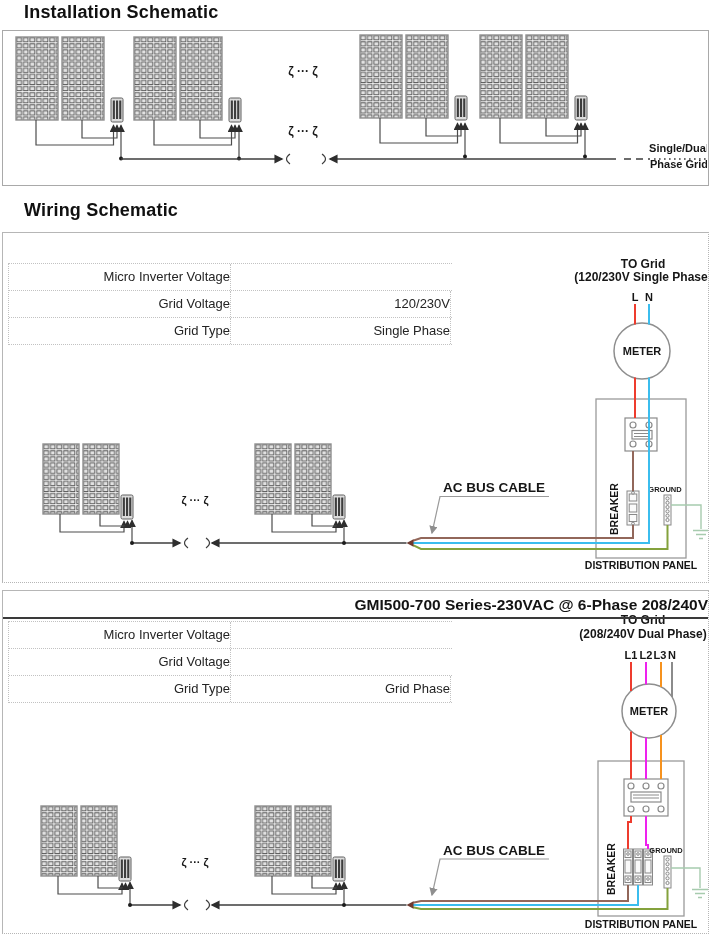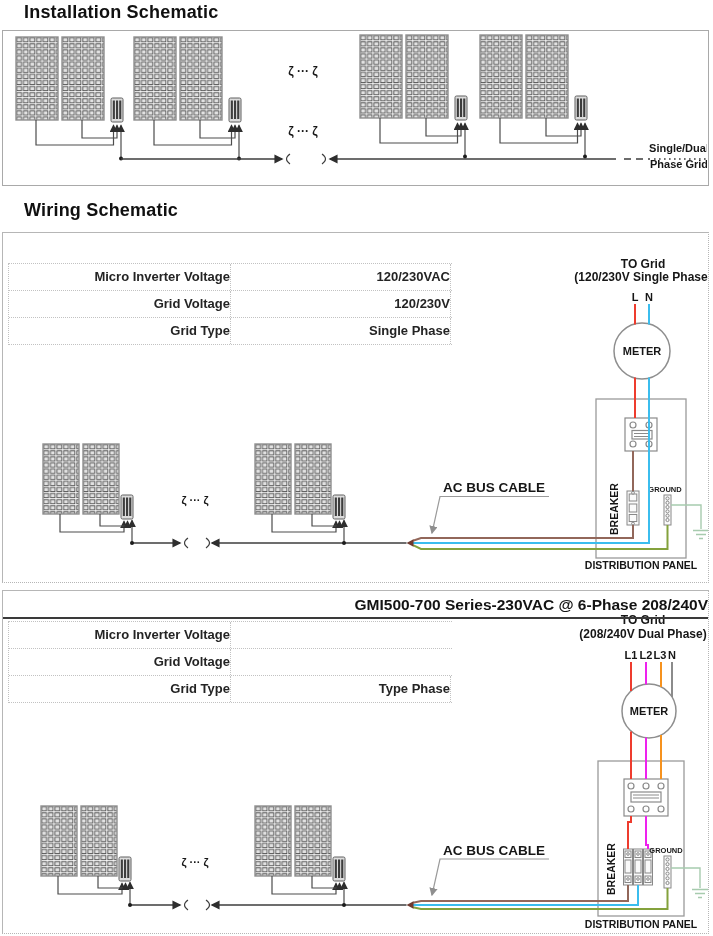--- a/index.html
+++ b/index.html
@@ -8,21 +8,21 @@
   .h1{position:absolute;font-size:18px;font-weight:bold;color:#101010;letter-spacing:.2px}
   .frame{position:absolute;left:2px;width:707px;box-sizing:border-box;background:#fff}
   .inst{border:1.5px solid #a9a9a9}
   .sec{border:1.4px solid #b6b6b6;border-bottom-style:dotted;border-right-style:dotted}
   .frame svg{position:absolute;left:0;top:0}
   .sec-head{position:absolute;top:0;left:0;right:0;height:28px;border-bottom:2px solid #3a3a3a;
             font-size:15.5px;font-weight:bold;color:#131313;padding:5px 0 0 8px;box-sizing:border-box;z-index:2}
   .tbl{position:absolute;left:5px;top:30px;width:443px;z-index:2;
        border-left:1px dotted #c2c2c2;border-top:1px dotted #c2c2c2}
   .row{display:grid;grid-template-columns:222px 220px;border-bottom:1px dotted #c2c2c2}
-  .cell{font-size:13px;font-weight:bold;color:#242424;padding:5px 0 0 8px;height:26px;
+  .cell{font-size:13px;font-weight:normal;color:#242424;padding:5px 0 0 8px;height:26px;
         box-sizing:border-box;border-right:1px dotted #c2c2c2;line-height:16px;white-space:nowrap}
   
   text.t{fill:#161616;font-family:"Liberation Sans",sans-serif;font-weight:bold}
   .t7{font-size:7.5px}.t10{font-size:10.5px}.t11{font-size:11px}.t12{font-size:12px}.t13{font-size:13.5px}
   .panel{stroke:#8f8f8f;stroke-width:1.4}
   .lead{fill:none;stroke:#4c4c4c;stroke-width:1.2}
   .dot{fill:#1c1c1c}
   .busline{fill:none;stroke:#3c3c3c;stroke-width:1.4}
   .brk{fill:none;stroke:#3c3c3c;stroke-width:1.1}
   .box{fill:#fff;stroke:#9a9a9a;stroke-width:1.3}
@@ -91,21 +91,20 @@
       <text class="t t11" x="676" y="137" text-anchor="middle">Phase Grid</text>
     </svg>
   </div>
 
   <div class="h1" style="left:24px;top:200px">Wiring Schematic</div>
 
   <div class="frame sec" style="top:232px;height:351px">
     <div class="tbl">
       <div class="row">
         <div class="cell">Micro Inverter Voltage</div>
-        <div class="cell">120/230VAC</div>
       </div>
       <div class="row">
         <div class="cell">Grid  Voltage</div>
         <div class="cell">120/230V</div>
       </div>
       <div class="row">
         <div class="cell">Grid Type</div>
         <div class="cell">Single Phase</div>
       </div>
     </div>
@@ -216,21 +215,21 @@
     <div class="sec-head">GMI500-700 Series-230VAC @ 6-Phase 208/240V</div>
     <div class="tbl">
       <div class="row">
         <div class="cell">Micro Inverter Voltage</div>
       </div>
       <div class="row">
         <div class="cell">Grid  Voltage</div>
       </div>
       <div class="row">
         <div class="cell">Grid Type</div>
-        <div class="cell">Type Phase</div>
+        <div class="cell">Grid Phase</div>
       </div>
     </div>
 
     <svg width="705" height="341" viewBox="0 0 705 341">
       <defs>
         <pattern id="cellsC" width="6.6" height="6.1" patternUnits="userSpaceOnUse">
           <rect width="6.6" height="6.1" fill="#fdfdfd"></rect>
           <rect x="0.8" y="0.7" width="4.7" height="4.2" fill="#e2e2e2" stroke="#515151" stroke-width="0.9"></rect>
         </pattern>
         <marker id="mS2" viewBox="0 0 6 6" markerWidth="6.5" markerHeight="6.5" refX="5" refY="3" orient="auto">

